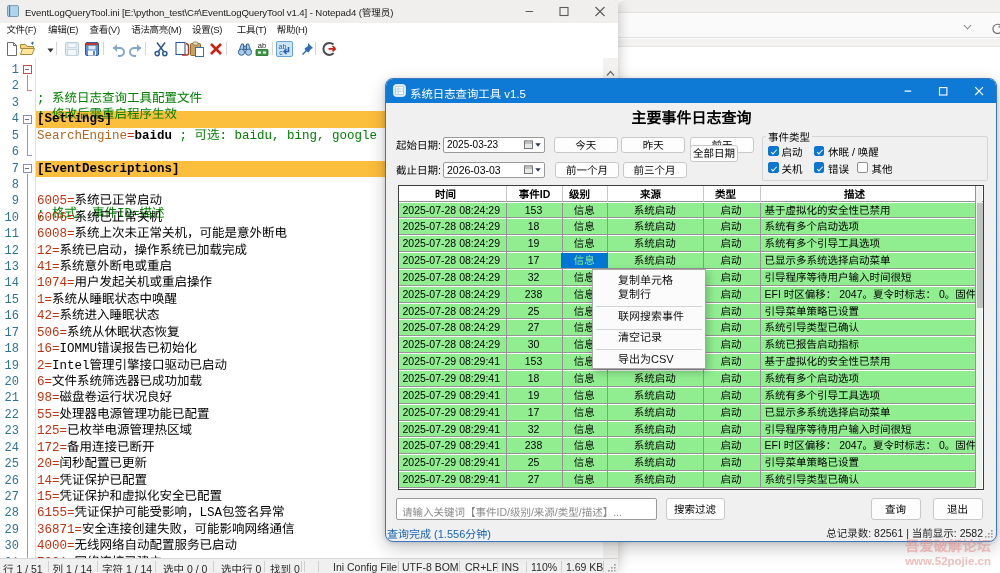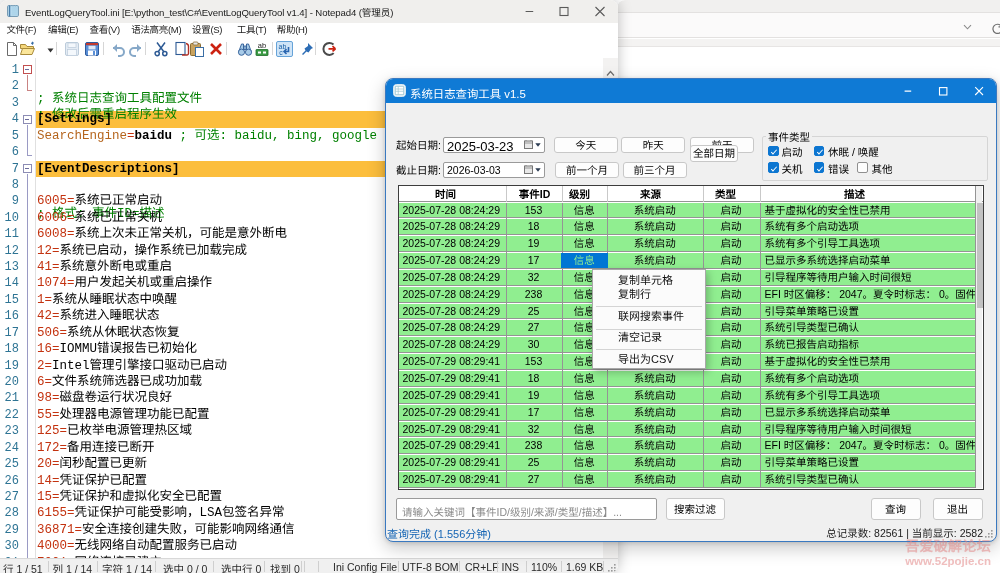--- a/index.html
+++ b/index.html
@@ -371,24 +371,25 @@
           <rect x="2.2" y="2.2" width="8.6" height="8.6" rx="0.8" fill="#fff" stroke="#8fbfcd" stroke-width="0.9"></rect>
           <path d="M2.5 5 h8 M2.5 7.3 h8 M5.2 2.5 v8" stroke="#9cc5d1" stroke-width="0.7"></path>
         </svg>
 <div class="t">系统日志查询工具 v1.5</div>
 <svg class="abs" style="left:512px;top:0;" width="99" height="24" viewBox="0 0 99 24">
           <path d="M6.6 12.1 h6.6" stroke="#fff" stroke-width="1.1"></path>
           <rect x="41.5" y="8.6" width="7.4" height="7.4" fill="none" stroke="#fff" stroke-width="1.1"></rect>
           <path d="M77.2 8.2 l7.8 7.8 M85 8.2 l-7.8 7.8" stroke="#fff" stroke-width="1.1"></path>
         </svg>
 </div>
+<div class="abs" style="left:0;top:27.3px;width:611px;text-align:center;font-size:15px;font-weight:bold;">主要事件日志查询</div>
 <div class="abs lbl" style="left:10px;top:58px;">起始日期:</div>
 <div class="abs lbl" style="left:10px;top:83px;">截止日期:</div>
 <div class="abs inp" style="left:57px;top:57.80000000000001px;width:102px;height:16.5px;"></div>
-<div class="abs" style="left:61px;top:60.30000000000001px;font-size:13px;">2025-03-23</div>
+<div class="abs" style="left:61px;top:60.30000000000001px;font-size:10px;">2025-03-23</div>
 <svg class="abs" style="left:138px;top:61.30000000000001px;" width="9" height="9" viewBox="0 0 9 9">
         <rect x="0.5" y="1" width="8" height="7.5" fill="#e8e8e8" stroke="#777"></rect>
         <path d="M0.5 3 h8" stroke="#777" stroke-width="0.7"></path>
         <path d="M2 1 v-0.8 M7 1 v-0.8" stroke="#777"></path>
       </svg>
 <svg class="abs" style="left:149px;top:64.30000000000001px;" width="6" height="4" viewBox="0 0 6 4">
         <path d="M0.3 0.3 h5.4 L3 3.7 z" fill="#2b3b52"></path>
       </svg>
 <div class="abs inp" style="left:57px;top:82.5px;width:102px;height:16.5px;"></div>
 <div class="abs" style="left:61px;top:85.0px;font-size:10.5px;">2026-03-03</div>

